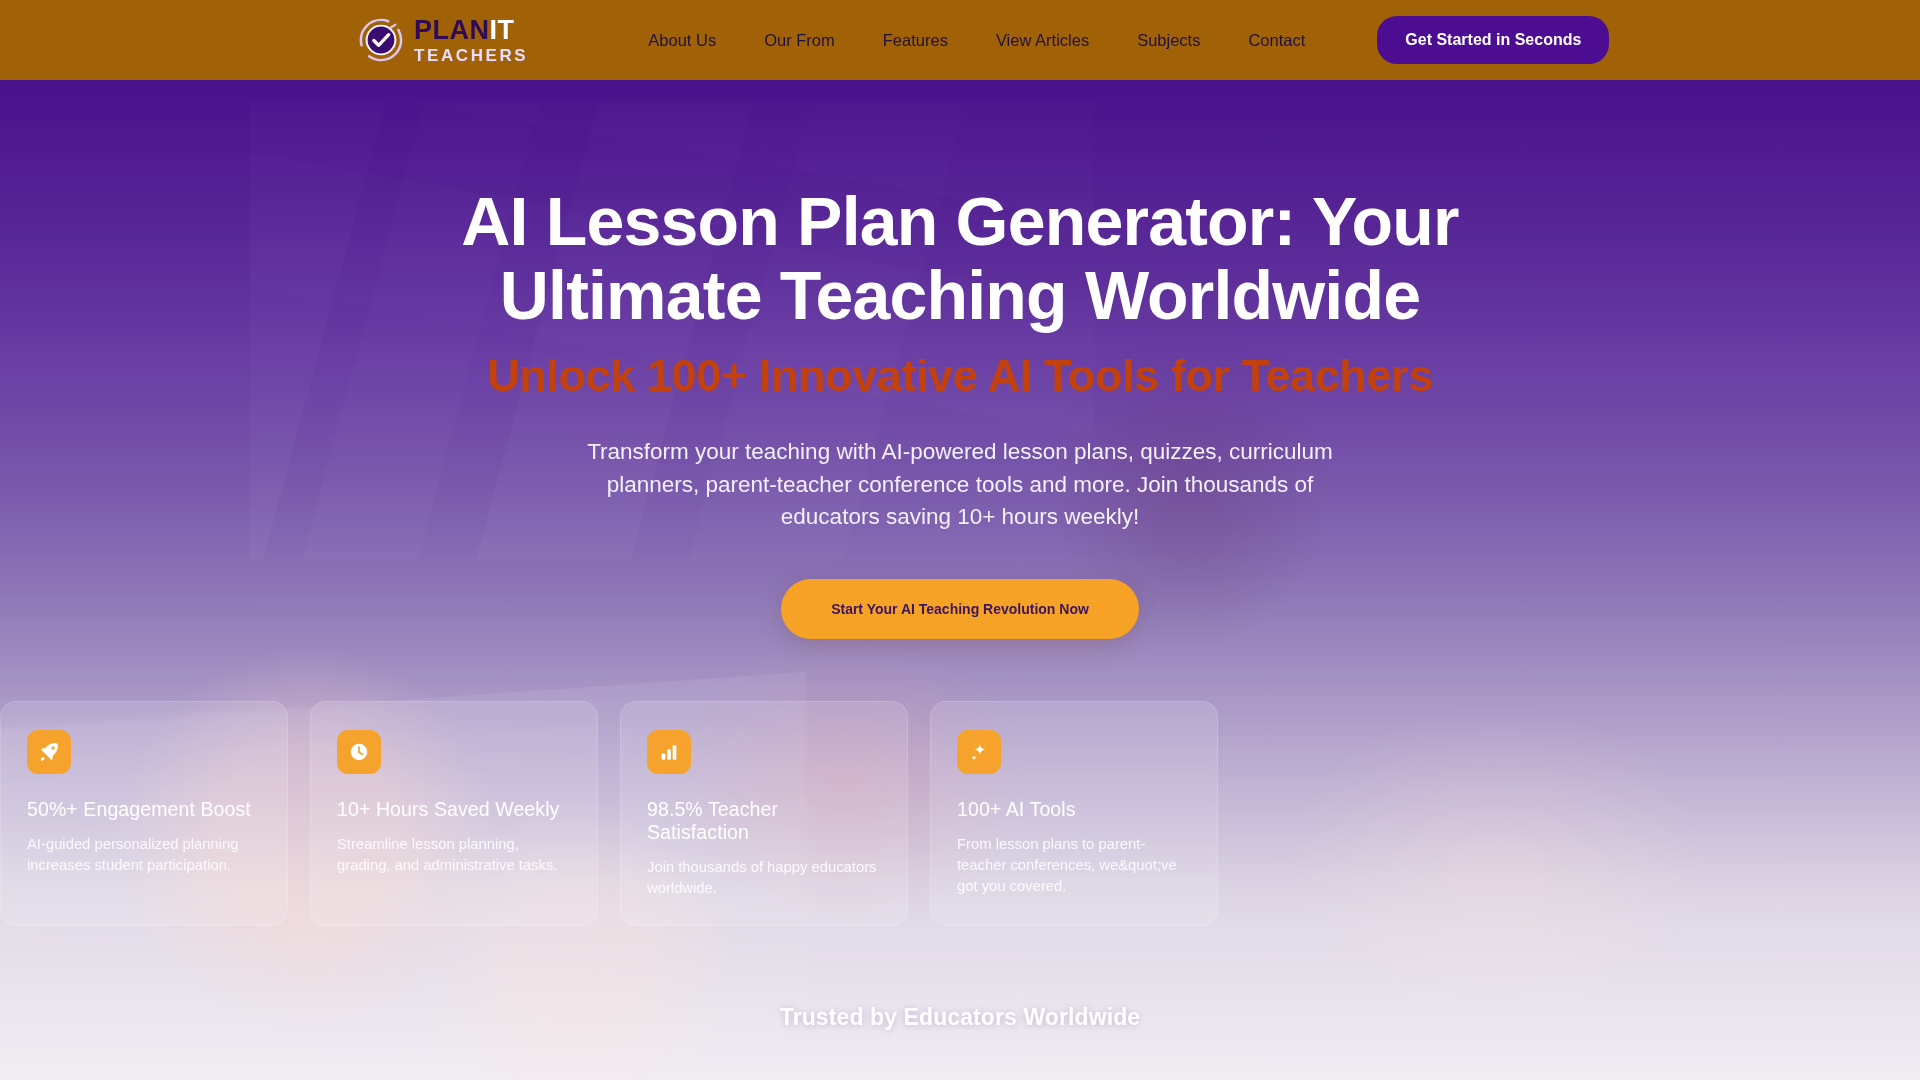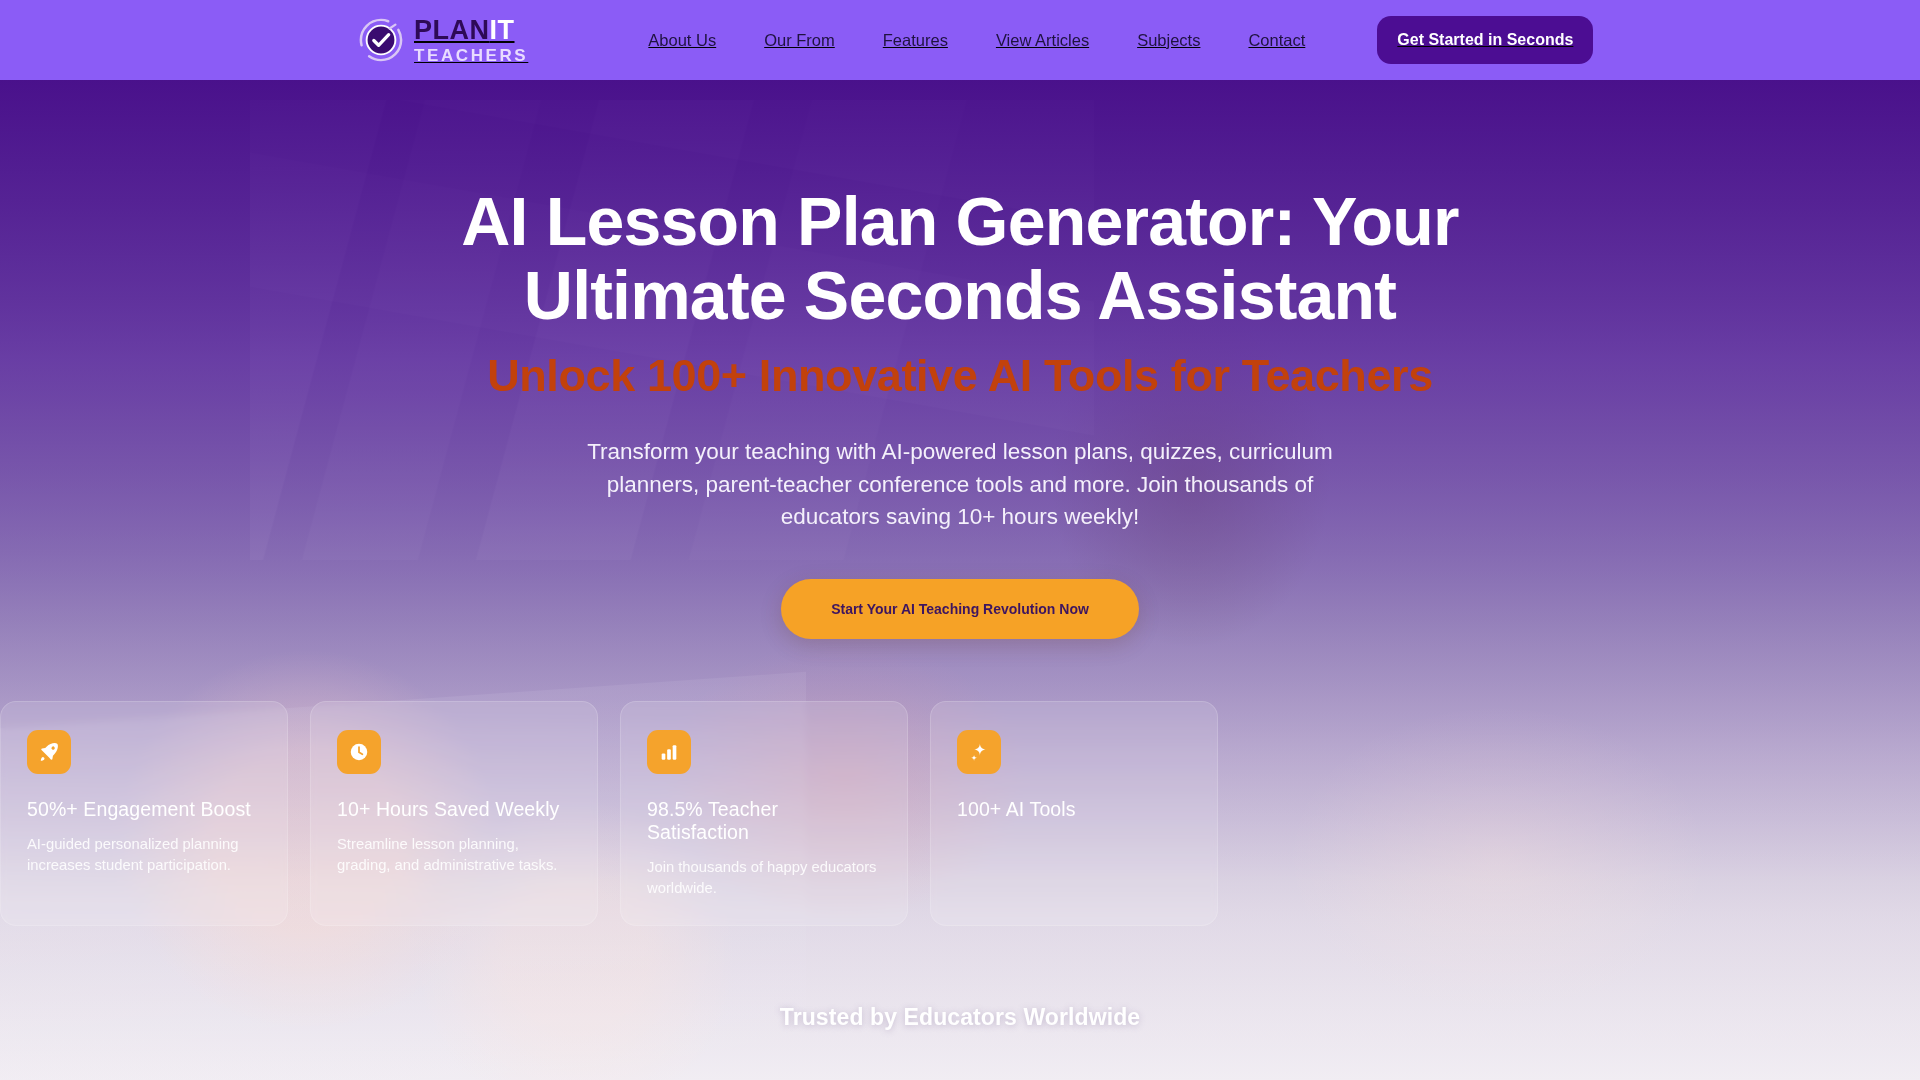--- a/index.html
+++ b/index.html
@@ -8,25 +8,24 @@
     font-family: "Liberation Sans", sans-serif;
     background: #ffffff;
     overflow: hidden;
   }
 
   
   .header {
     position: relative;
     z-index: 40;
     height: 80px;
-    background: #8b5cf6;
+    background: #a16207;
     display: flex;
     align-items: center;
     padding: 0 0 0 0;
-    text-decoration: underline;
   }
   .logo-wrap {
     display: flex; align-items: center; gap: 10px;
     margin-left: 358px;
   }
   .logo-mark { width: 46px; height: 46px; flex: 0 0 46px; }
   .logo-text { display: flex; flex-direction: column; line-height: 1; }
   .logo-planit {
     font-size: 27px; font-weight: 800; letter-spacing: 0.5px;
     color: #2e0a57;
@@ -45,22 +44,22 @@
   .nav-item {
     font-size: 16.5px; font-weight: 500; color: #1f1240;
     padding: 10px 24px; cursor: pointer; white-space: nowrap;
   }
 
   .header-cta {
     margin-left: 48px;
     background: #4c0d93;
     color: #ffffff;
     font-size: 16px; font-weight: 700;
-    padding: 15px 20px;
-    border-radius: 14px;
+    padding: 15px 28px;
+    border-radius: 20px;
     border: none;
     cursor: pointer;
     white-space: nowrap;
   }
 
   
   .hero {
     position: relative;
     height: 1000px;
     overflow: hidden;
@@ -228,21 +227,21 @@
 <section class="hero">
   <div class="hero-photo">
     <div class="hero-board"></div>
     <div class="hero-desks"></div>
   </div>
   <div class="hero-tint"></div>
 
   <div class="hero-inner">
     <h1 class="hero-title">
       <span>AI Lesson Plan Generator: Your</span><br>
-      <span>Ultimate Seconds Assistant</span>
+      <span>Ultimate Teaching Worldwide</span>
     </h1>
 
     <h2 class="hero-subtitle">Unlock 100+ Innovative AI Tools for Teachers</h2>
 
     <p class="hero-desc">Transform your teaching with AI-powered lesson plans, quizzes, curriculum planners, parent-teacher conference tools and more. Join thousands of educators saving 10+ hours weekly!</p>
 
     <button class="hero-btn">Start Your AI Teaching Revolution Now</button>
 
     
     <div class="stats">
@@ -283,20 +282,21 @@
       </div>
 
       <div class="stat-card">
         <div class="stat-icon">
           <svg viewBox="0 0 24 24" width="22" height="22" fill="#ffffff">
             <path d="M13 2.8c.2 3.9 1.8 5.9 6.2 6.6-4.4.7-6 2.7-6.2 6.6-.2-3.9-1.8-5.9-6.2-6.6 4.4-.7 6-2.7 6.2-6.6z"></path>
             <path d="M6.6 15c.1 2 .9 3 3.1 3.4-2.2.4-3 1.4-3.1 3.4-.1-2-.9-3-3.1-3.4 2.2-.4 3-1.4 3.1-3.4z"></path>
           </svg>
         </div>
         <div class="stat-title">100+ AI Tools</div>
+        <div class="stat-desc">From lesson plans to parent-teacher conferences, we&amp;quot;ve got you covered.</div>
       </div>
 
     </div>
 
     
     <div class="trusted">
       <div class="trusted-title">Trusted by Educators Worldwide</div>
 
     </div>
   </div>

